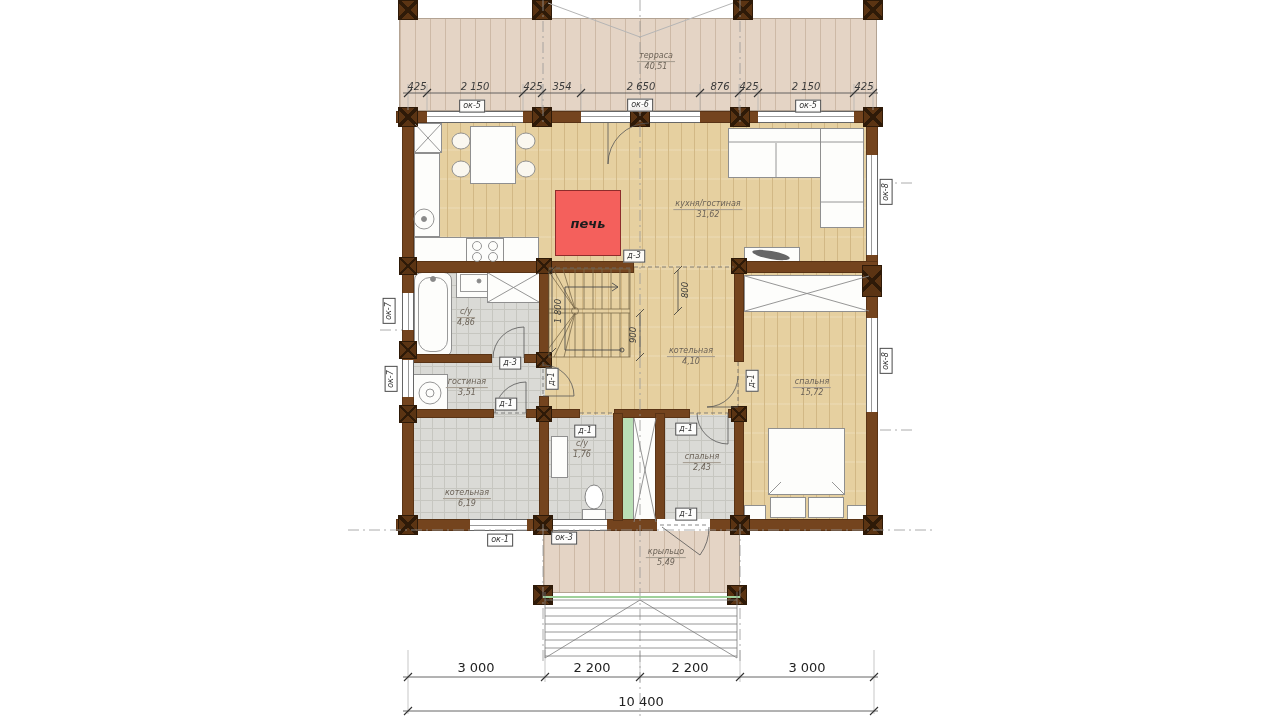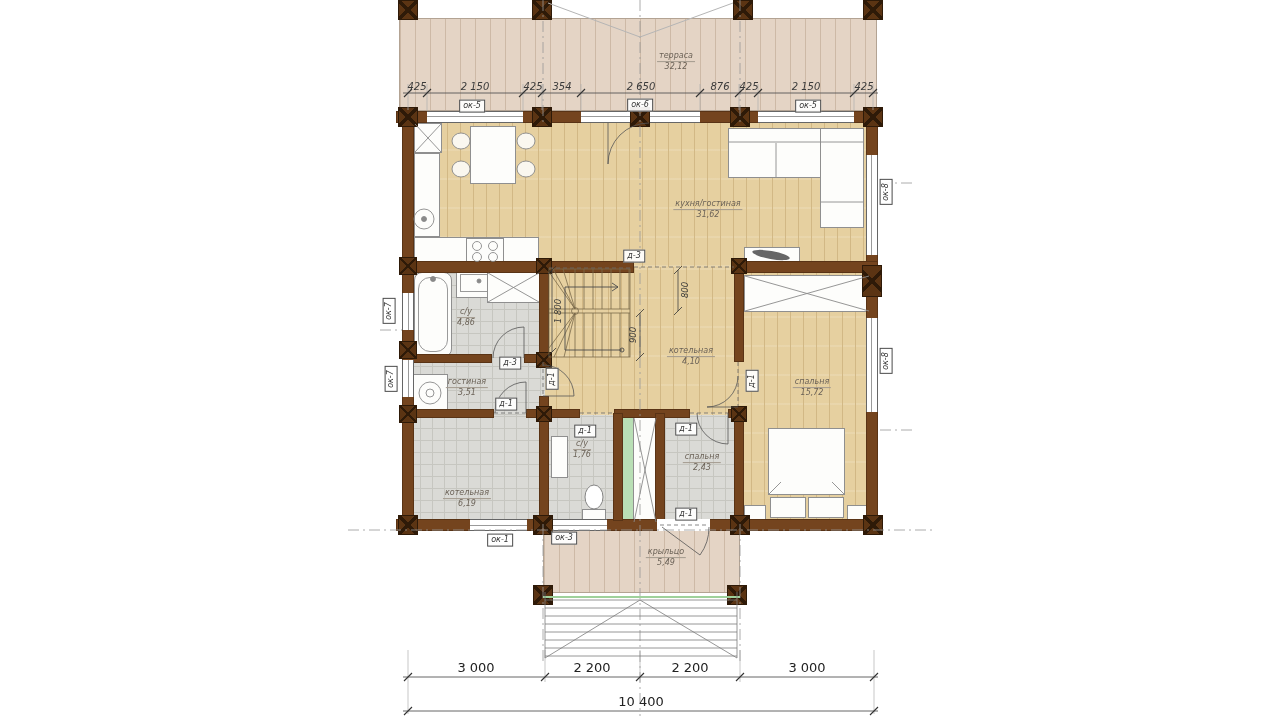--- a/index.html
+++ b/index.html
@@ -60,20 +60,23 @@
   <div class="abs green" style="left:623px;top:417px;width:10px;height:106px"></div>
   <div class="abs furn" style="left:633px;top:417px;width:24px;height:106px"></div>
   <div class="abs deck" style="left:543px;top:529px;width:197px;height:64px"></div>
 
   <div class="abs furn" style="left:414px;top:123px;width:28px;height:30px"></div>
   <div class="abs furn" style="left:414px;top:153px;width:26px;height:84px"></div>
   <div class="abs furn" style="left:414px;top:237px;width:125px;height:28px"></div>
   <div class="abs furn" style="left:466px;top:238px;width:38px;height:26px"></div>
   <div class="abs furn" style="left:470px;top:126px;width:46px;height:58px"></div>
 
+  <div class="abs stove" style="left:555px;top:190px;width:66px;height:66px">
+    <span>печь</span>
+  </div>
 
   <div class="abs furn" style="left:728px;top:128px;width:136px;height:50px"></div>
   <div class="abs furn" style="left:820px;top:128px;width:44px;height:100px"></div>
   <div class="abs furn" style="left:744px;top:247px;width:56px;height:16px"></div>
 
   <div class="abs furn" style="left:414px;top:272px;width:38px;height:85px;border-radius:8px"></div>
   <div class="abs" style="left:418px;top:277px;width:30px;height:75px;border:1px solid #9a9a9a;border-radius:12px"></div>
   <div class="abs furn" style="left:456px;top:270px;width:46px;height:28px"></div>
   <div class="abs" style="left:460px;top:274px;width:38px;height:18px;border:1px solid #9a9a9a"></div>
   <div class="abs furn" style="left:487px;top:272px;width:53px;height:31px"></div>
@@ -291,23 +294,23 @@
         <line x1="545" y1="640" x2="737" y2="640"></line>
       <line x1="545" y1="648" x2="737" y2="648"></line>
         <line x1="545" y1="656" x2="737" y2="656"></line>
       <line x1="545" y1="592" x2="545" y2="658"></line>
         <line x1="737" y1="592" x2="737" y2="658"></line>
       <line x1="545" y1="658" x2="640" y2="600"></line>
         <line x1="737" y1="658" x2="640" y2="600"></line>
     </g>
   </svg>
 
-  <div class="rlabel" style="left:676px;top:62px">
+  <div class="rlabel" style="left:656px;top:62px">
     <span class="rn">терраса</span>
-    <span class="ra">32,12</span>
+    <span class="ra">40,51</span>
   </div>
   <div class="rlabel" style="left:708px;top:210px">
     <span class="rn">кухня/гостиная</span>
     <span class="ra">31,62</span>
   </div>
   <div class="rlabel" style="left:691px;top:357px">
     <span class="rn">котельная</span>
     <span class="ra">4,10</span>
   </div>
   <div class="rlabel" style="left:466px;top:318px">

